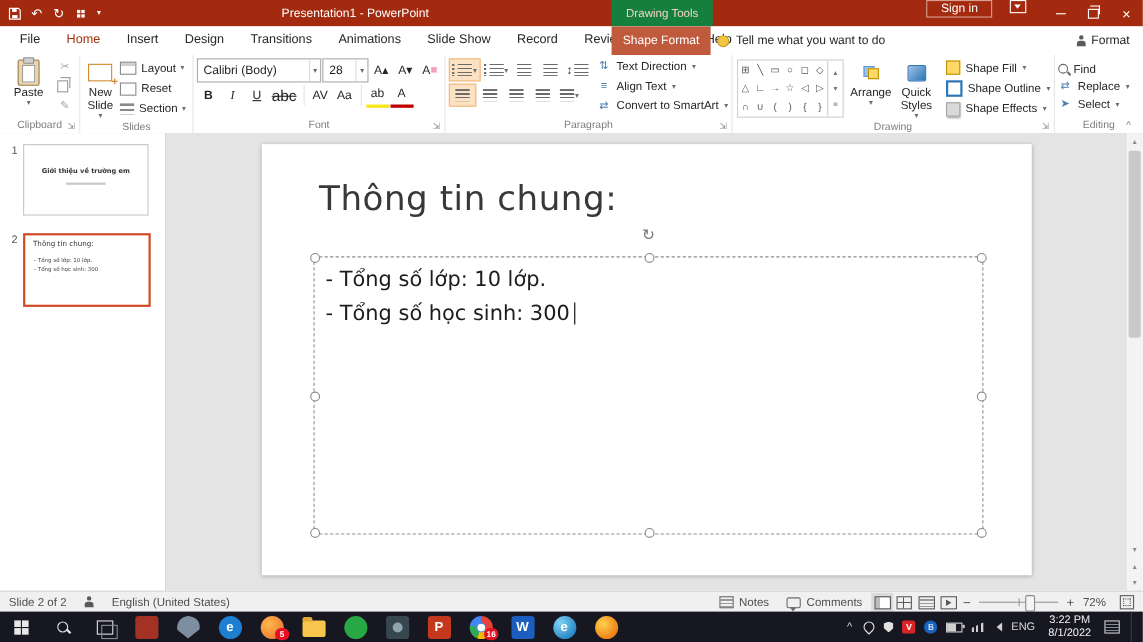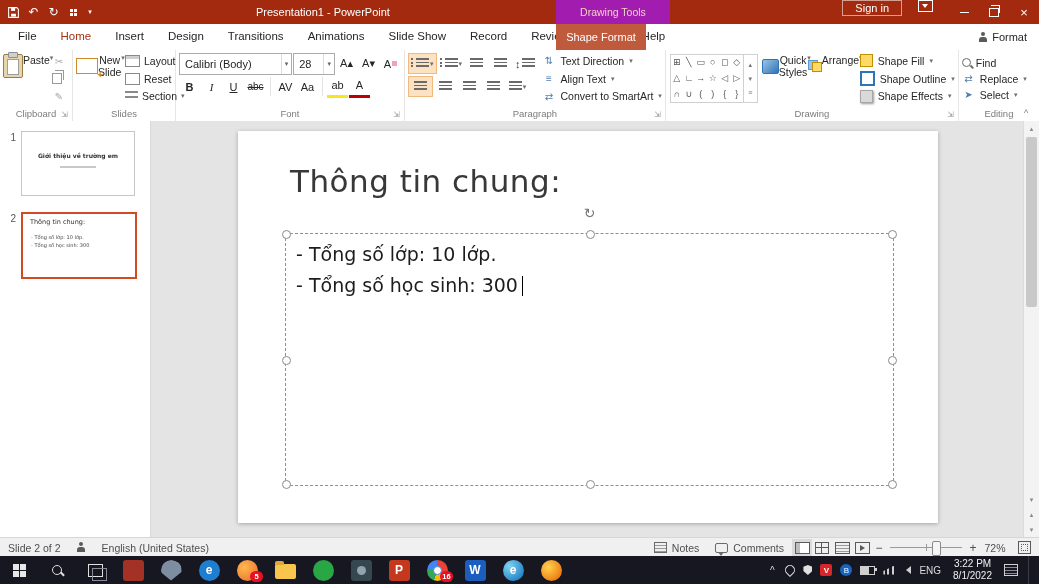--- a/index.html
+++ b/index.html
@@ -7,21 +7,21 @@
   .window{position:relative;width:1039px;height:584px;overflow:hidden}
 
   
   .titlebar{position:absolute;top:0;left:0;right:0;height:24px;background:#a32a0e;color:#fff}
   .qat{position:absolute;left:4px;top:0;height:24px;display:flex;align-items:center;gap:1px}
   .tbi{min-width:19px;height:22px;display:flex;align-items:center;justify-content:center;font-size:12px;color:#fff;cursor:default}
   .tbi.sm{min-width:12px;font-size:7px}
   .grid4{display:grid;grid-template-columns:3px 3px;grid-template-rows:3px 3px;gap:1px}
   .grid4 i{background:#fff;display:block}
   .tb-title{position:absolute;left:256px;top:0;height:40px;line-height:24px;font-size:11px;color:#fff;white-space:nowrap}
-  .tb-dt{position:absolute;left:556px;top:0;width:114px;height:24px;line-height:24px;text-align:center;background:#a21caf;font-size:10.5px;color:#f0d2c6;white-space:nowrap}
+  .tb-dt{position:absolute;left:556px;top:0;width:92px;height:24px;line-height:24px;text-align:center;background:#15803d;font-size:10.5px;color:#f0d2c6;white-space:nowrap}
   .tb-right{position:absolute;right:0;top:0;height:24px;display:flex;align-items:flex-start}
   .signin{border:1px solid rgba(255,255,255,.55);padding:1px 12px;font-size:11px;margin-right:16px;white-space:nowrap}
   .ribdisp{width:13px;height:10px;border:1px solid #fff;margin-right:16px;position:relative}
   .ribdisp::after{content:"";position:absolute;left:3px;top:3px;border-left:3px solid transparent;border-right:3px solid transparent;border-top:4px solid #fff}
   .wbtn{width:30px;height:24px;display:flex;align-items:center;justify-content:center;font-size:13px;color:#fff}
   .minbar{width:9px;height:1px;background:#fff;display:block}
   .restore{width:8px;height:7px;border:1px solid #fff;position:relative}
   .restore::after{content:"";position:absolute;left:1px;top:-4px;width:8px;height:7px;border-top:1px solid #fff;border-right:1px solid #fff}
 
   
@@ -37,21 +37,21 @@
   .ic-person::before{content:"";position:absolute;left:2.5px;top:0;width:4px;height:4px;border-radius:50%;background:#5a5a5a}
   .ic-person::after{content:"";position:absolute;left:0.5px;top:5px;width:8px;height:5px;border-radius:3px 3px 0 0;background:#5a5a5a}
 
   
   .ribbon{position:absolute;top:50px;left:0;right:0;height:71px;background:#fff;border-bottom:1px solid #d4d4d4;display:flex}
   .rgroup{position:relative;display:flex;flex-direction:column;border-right:1px solid #e6e6e6;padding:1px 3px 0}
   .rg-content{flex:1;display:flex;align-items:stretch}
   .rg-content.col{flex-direction:column;align-items:stretch}
   .rg-label{height:15px;font-size:9.5px;color:#7c7c7c;display:flex;align-items:center;justify-content:center;gap:4px;position:relative}
   .launch{position:absolute;right:1px;bottom:2px;font-size:8px;color:#8c8c8c;line-height:8px}
-  .bigbtn{width:46px;display:flex;flex-direction:row;padding-top:3px;font-size:10.5px;color:#262626;text-align:center;line-height:1.15}
+  .bigbtn{width:46px;display:flex;flex-direction:column;align-items:center;padding-top:3px;font-size:10.5px;color:#262626;text-align:center;line-height:1.15}
   .bigbtn .bicon{height:24px;display:flex;align-items:center;justify-content:center}
   .dd{font-size:7px;color:#6e6e6e}
   .smallcol{display:flex;flex-direction:column;justify-content:space-evenly;padding:1px 0}
   .smallbtn{display:flex;align-items:center;gap:4px;font-size:10.5px;color:#262626;height:17px;padding:0 3px;white-space:nowrap}
   .sbic{display:inline-flex;width:14px;justify-content:center;color:#8a8a8a;font-size:10px}
   .dis{color:#a8a8a8}
   
   .ic-clip{width:18px;height:22px;background:#e8d5ae;border:1px solid #9a7b43;border-radius:2px;position:relative}
   .ic-clip::before{content:"";position:absolute;left:4px;top:-3px;width:8px;height:4px;background:#cfcfcf;border:1px solid #8f8f8f;border-radius:1px}
   .ic-clip::after{content:"";position:absolute;left:3px;top:4px;width:10px;height:14px;background:#fff;border:1px solid #9f9f9f}
@@ -62,21 +62,21 @@
   .ic-newslide::after{content:"+";position:absolute;right:-6px;bottom:-7px;color:#d08a2e;font-weight:bold;font-size:10px}
   .ic-layout{width:13px;height:10px;border:1px solid #8a8a8a;background:linear-gradient(to bottom,#cfcfcf 0 3px,#fff 3px)}
   .ic-reset{width:13px;height:10px;border:1px solid #8a8a8a;background:#fff}
   .ic-section{width:13px;height:10px;background:repeating-linear-gradient(to bottom,#8a8a8a 0 2px,transparent 2px 5px)}
   
   .frow{display:flex;align-items:center;height:21px;margin-top:2px;gap:1px}
   .combo{border:1px solid #ababab;background:#fff;height:20px;display:flex;align-items:center;font-size:11px;padding-left:5px;color:#1f1f1f}
   .combo .cdd{margin-left:auto;align-self:stretch;display:flex;align-items:center;border-left:1px solid #dcdcdc;padding:0 3px;font-size:7px;color:#666}
   .w110{width:110px}.w36{width:36px}
   .fbtn{min-width:17px;height:19px;display:flex;align-items:center;justify-content:center;font-size:11px;color:#262626;padding:0 2px;white-space:nowrap}
-  .b{font-weight:bold}.i{font-style:italic;font-family:"Liberation Serif",serif}.u{text-decoration:underline}.strk{text-decoration:line-through;font-size:10px}
+  .b{font-weight:bold}.i{font-style:italic;font-family:"Liberation Serif",serif}.u{text-decoration:underline}.strk{text-decoration:line-through;font-size:14px}
   .hl{border-bottom:3px solid #f8e71c;line-height:10px}
   .fc{border-bottom:3px solid #c00000;line-height:10px}
   .clearfmt::after{content:"";display:inline-block;width:5px;height:5px;background:#f2a0bd;margin-left:1px}
   .vsep{width:1px;background:#e3e3e3;align-self:stretch;margin:1px 3px}
   
   .bars{width:13px;height:11px;background:repeating-linear-gradient(to bottom,#6a6a6a 0 1.5px,transparent 1.5px 3.5px)}
   .bars.dots{position:relative;margin-left:5px}
   .bars.dots::before{content:"";position:absolute;left:-5px;top:0;width:2px;height:11px;background:repeating-linear-gradient(to bottom,#6a6a6a 0 2px,transparent 2px 3.5px)}
   .pbtn{min-width:19px;height:19px;display:flex;align-items:center;justify-content:center;gap:1px;padding:0 2px}
   .sel{background:#fce2c2;border:1px solid #f0b97d}
@@ -235,20 +235,24 @@
       <span class="tab">Design</span>
       <span class="tab">Transitions</span>
       <span class="tab">Animations</span>
       <span class="tab">Slide Show</span>
       <span class="tab">Record</span>
       <span class="tab">Review</span>
       <span class="tab">View</span>
       <span class="tab">Help</span>
     </div>
     <span class="tab-context">Shape Format</span>
+    <span class="tellme">
+      <span class="bulb"></span>
+      <span>Tell me what you want to do</span>
+    </span>
     <span class="share">
       <span class="ic-person"></span>
       <span>Format</span>
     </span>
   </div>
 
   <div class="ribbon">
 
     <div class="rgroup" style="width:68px">
       <div class="rg-content">
@@ -432,30 +436,30 @@
             <span>}</span>
           </div>
           <div class="gside">
             <span>▴</span>
             <span>▾</span>
             <span>≡</span>
           </div>
         </div>
         <div class="bigbtn">
           <span class="bicon">
-              <span class="ic-qs"></span>
-            </span>
-          <span>Quick Styles</span>
+              <span class="ic-arrange"></span>
+            </span>
+          <span>Arrange</span>
           <span class="dd">▾</span>
         </div>
         <div class="bigbtn">
           <span class="bicon">
-              <span class="ic-arrange"></span>
-            </span>
-          <span>Arrange</span>
+              <span class="ic-qs"></span>
+            </span>
+          <span>Quick Styles</span>
           <span class="dd">▾</span>
         </div>
         <div class="stack">
           <span class="stackbtn">
               <span class="ic-fill"></span>
               <span>Shape Fill</span>
               <span class="dd">▾</span>
             </span>
           <span class="stackbtn">
               <span class="ic-outline"></span>

